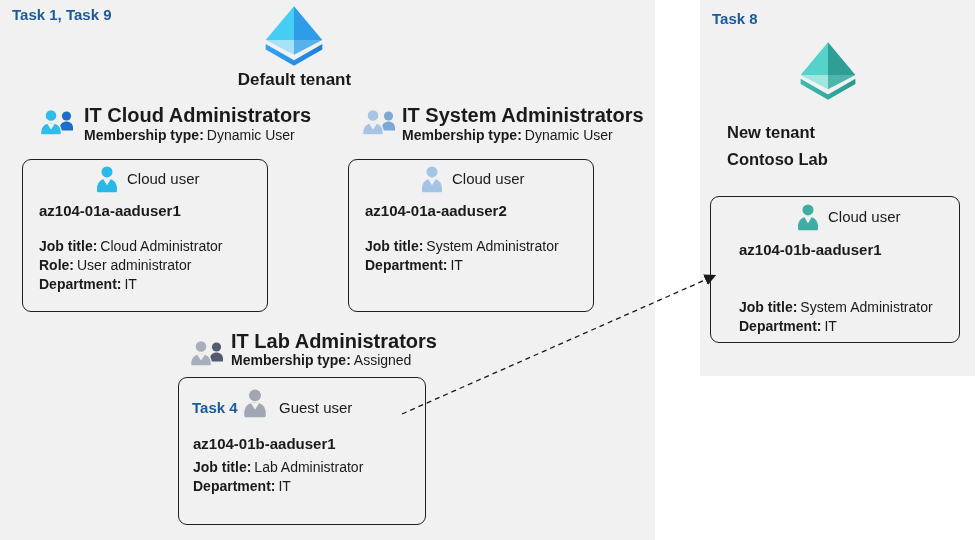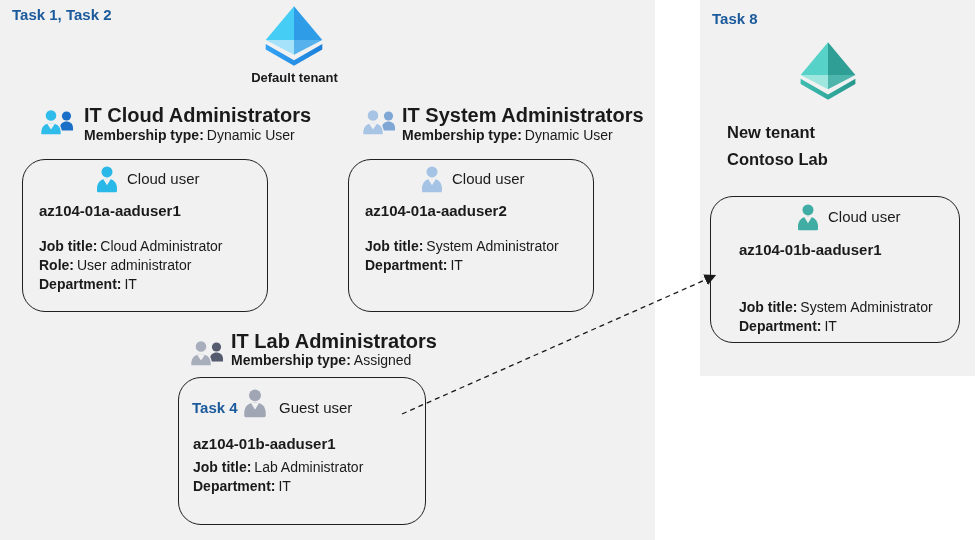--- a/index.html
+++ b/index.html
@@ -5,44 +5,44 @@
   html,body{margin:0;padding:0;background:#ffffff;}
   .stage{
     position:relative;width:978px;height:540px;overflow:hidden;
     font-family:"Liberation Sans","DejaVu Sans",sans-serif;
     color:#1a1a1a;background:#ffffff;
   }
   .panel{position:absolute;background:#f1f1f2;}
   .panel-left{left:0;top:0;width:655px;height:540px;}
   .panel-right{left:700px;top:0;width:275px;height:376px;}
   .task-label{position:absolute;font-size:15px;font-weight:700;color:#1b5a9b;white-space:nowrap;}
-  .tenant-title{position:absolute;font-weight:700;font-size:13px;text-align:center;white-space:nowrap;}
+  .tenant-title{position:absolute;font-weight:700;font-size:17px;text-align:center;white-space:nowrap;}
   .tenant-title2{position:absolute;font-weight:700;font-size:16.5px;line-height:27px;white-space:nowrap;}
   .group-title{position:absolute;font-size:20px;font-weight:700;white-space:nowrap;}
   .member-line{position:absolute;font-size:14px;white-space:nowrap;}
   .member-line .lbl{font-weight:700;margin-right:3px;}
-  .card{position:absolute;border:1.5px solid #1f1f1f;border-radius:23px;background:transparent;}
+  .card{position:absolute;border:1.5px solid #1f1f1f;border-radius:9px;background:transparent;}
   .usertype{position:absolute;font-size:15px;white-space:nowrap;}
   .username{position:absolute;font-size:15px;font-weight:700;white-space:nowrap;}
   .fields{position:absolute;font-size:14px;line-height:19px;}
   .fields .lbl{font-weight:700;margin-right:3px;}
   .icon{position:absolute;}
   .card .task-label{font-size:15px;}
   svg{display:block;}
   .arrow-layer{position:absolute;left:0;top:0;pointer-events:none;}
 </style>
 </head>
 <body>
 
 <div class="stage">
 
   <div class="panel panel-left"></div>
   <div class="panel panel-right"></div>
 
-  <div class="task-label" style="left:12px;top:6px;">Task 1, Task 2</div>
+  <div class="task-label" style="left:12px;top:6px;">Task 1, Task 9</div>
 
   <div class="icon" style="left:257px;top:5px;width:74px;height:62px;">
     <svg viewBox="0 0 100 92" width="74" height="62">
       <defs>
         <linearGradient id="gradBlueBase" x1="0" y1="0" x2="1" y2="0">
           <stop offset="0" stop-color="#35a3f4"></stop>
           <stop offset="1" stop-color="#1b7fd9"></stop>
         </linearGradient>
       </defs>
       <polygon points="50,2 8,52 50,52" fill="#45cdf5"></polygon>

